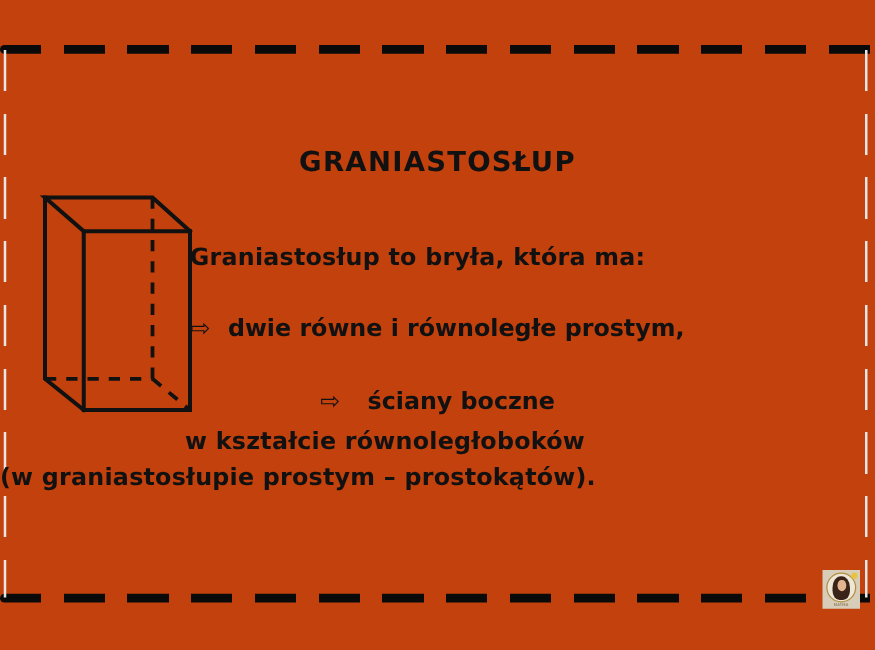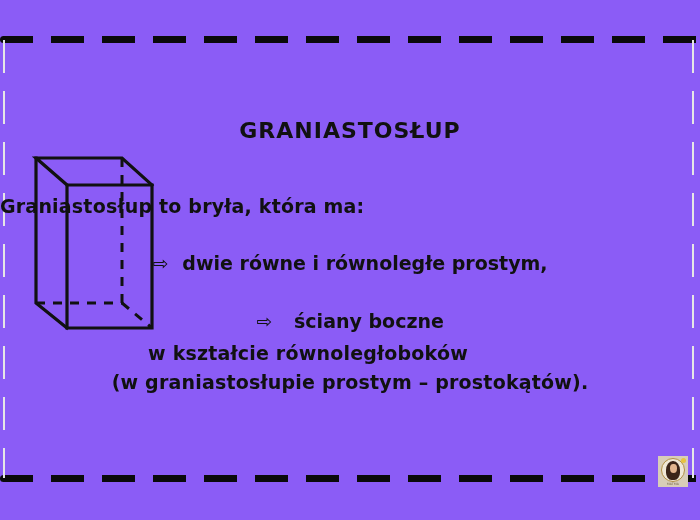--- a/index.html
+++ b/index.html
@@ -7,21 +7,21 @@
     padding: 0;
     background: #ffffff;
   }
   body {
     font-family: "DejaVu Sans", sans-serif;
   }
   #slide {
     position: relative;
     width: 700px;
     height: 520px;
-    background: #8b5cf6;
+    background: #c2410c;
     overflow: hidden;
   }
 
   
   .frame-edge {
     position: absolute;
   }
   .frame-top {
     left: 0px;
     top: 36px;
@@ -91,20 +91,21 @@
     top: 118px;
     width: 700px;
     text-align: center;
     font-size: 22px;
     letter-spacing: 1px;
   }
   #subtitle {
     left: 0;
     top: 195px;
     width: 668px;
+    text-align: center;
     font-size: 19px;
   }
   .bullet-row {
     position: absolute;
     display: flex;
     align-items: center;
     justify-content: center;
     width: 700px;
     font-family: "DejaVu Sans", sans-serif;
     font-weight: bold;
@@ -134,21 +135,21 @@
     left: 0;
     top: 342px;
     width: 616px;
     text-align: center;
     font-size: 19px;
   }
   #line-note {
     left: 0;
     top: 371px;
     width: 700px;
-    text-align: center;
+    text-align: left;
     font-size: 19px;
   }
 
   
   #logo {
     position: absolute;
     left: 658px;
     top: 456px;
     width: 30px;
     height: 31px;

